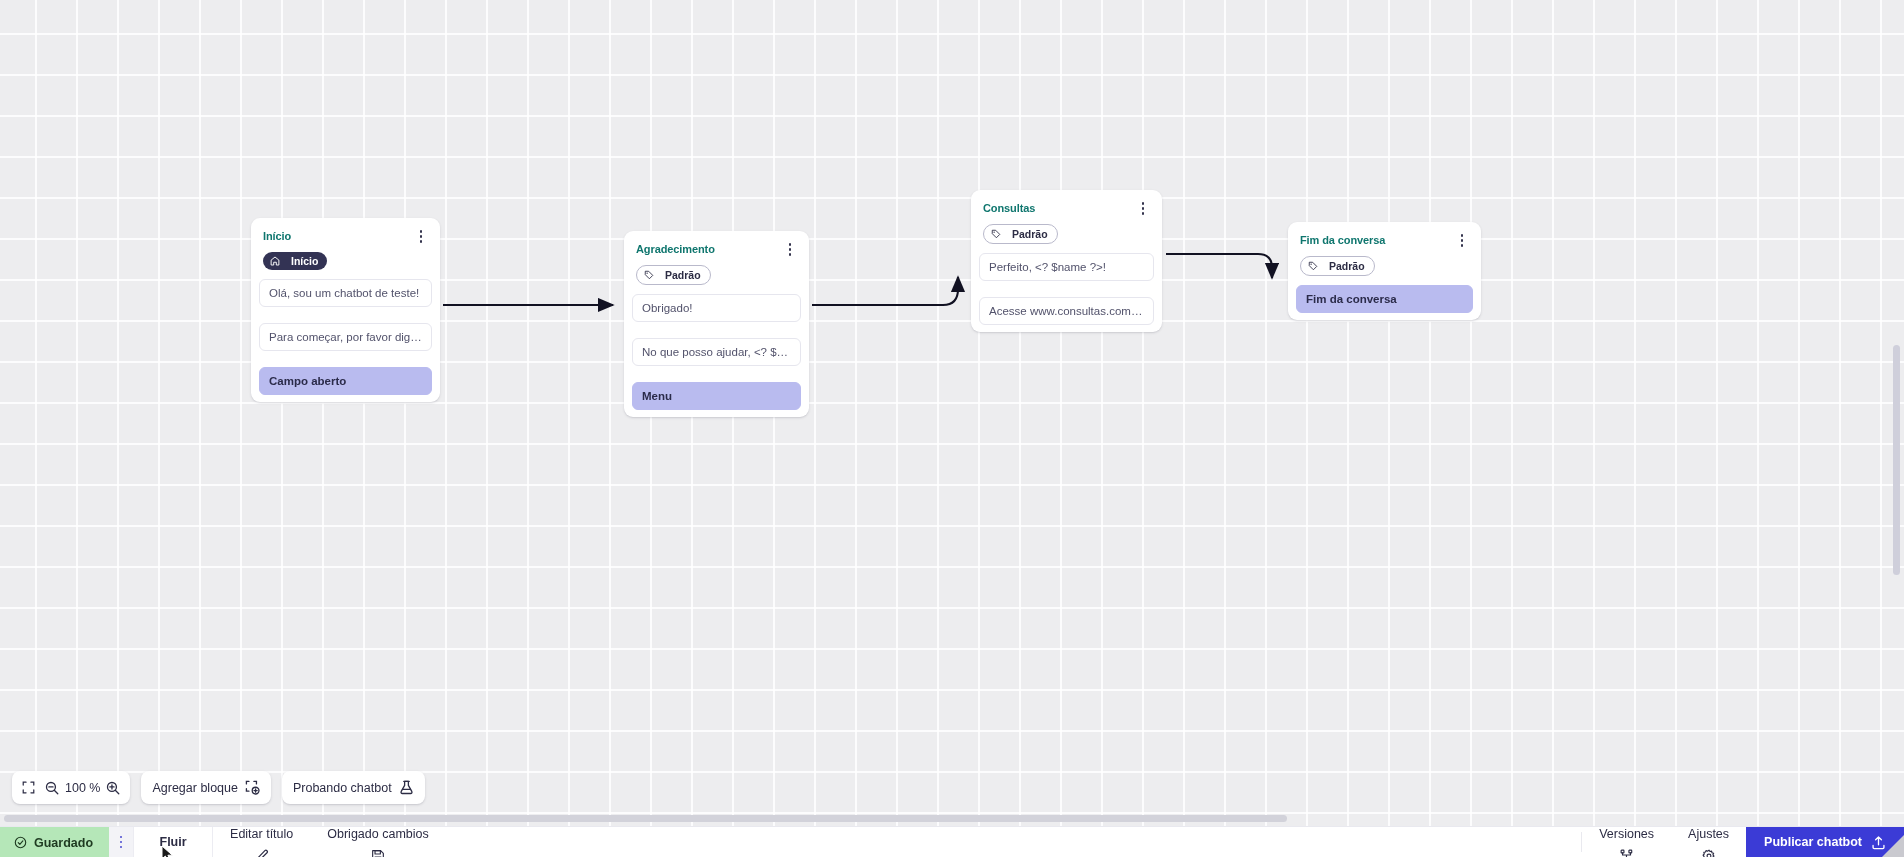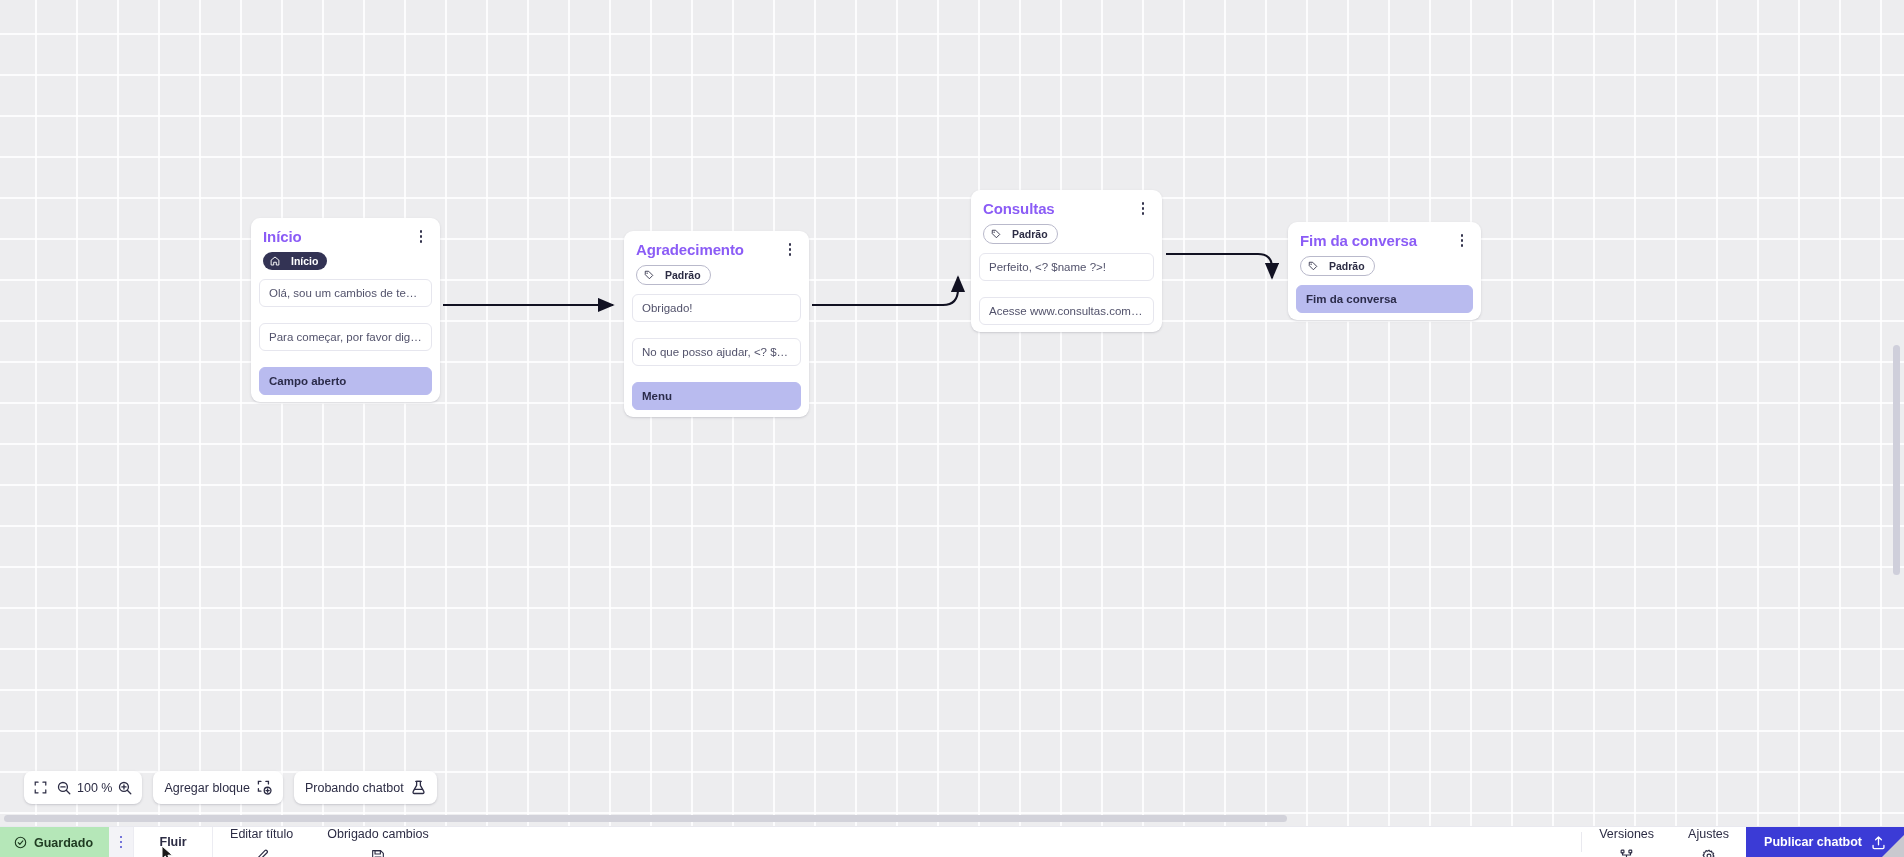--- a/index.html
+++ b/index.html
@@ -33,23 +33,23 @@
     padding-bottom: 7px;
     z-index: 5;
   }
   .node-head {
     display: flex;
     align-items: flex-start;
     justify-content: space-between;
     padding: 11px 12px 0 12px;
   }
   .node-title {
-    font-size: 15px;
+    font-size: 11px;
     font-weight: 700;
-    color: #8b5cf6;
+    color: #0f766e;
     letter-spacing: -0.1px;
     line-height: 15px;
   }
   .kebab {
     width: 14px; height: 17px;
     display: flex; flex-direction: column;
     align-items: center; justify-content: center;
     gap: 2.5px;
     cursor: pointer;
     margin-top: -1px;
@@ -115,21 +115,21 @@
     width: 7px; height: 230px;
     background: #cfcfdb;
     border-radius: 4px;
     z-index: 8;
     cursor: pointer;
   }
 
   
   #toolbar {
     position: absolute;
-    left: 24px; bottom: 53px;
+    left: 12px; bottom: 53px;
     display: flex;
     align-items: center;
     gap: 11px;
     z-index: 20;
   }
   .tool-group {
     background: #ffffff;
     border-radius: 8px;
     box-shadow: 0 1px 3px rgba(20,20,43,0.13), 0 1px 1px rgba(20,20,43,0.05);
     display: flex;
@@ -243,21 +243,21 @@
       <span class="badge start">
         <span class="ic">
           <svg width="10" height="10" viewBox="0 0 16 16">
               <path d="M8 1.6 1.8 6.6v7.8h4.1V10h4.2v4.4h4.1V6.6z" fill="none" stroke="#ffffff" stroke-width="1.5" stroke-linejoin="round"></path>
             </svg>
         </span>
         <span>Início</span>
       </span>
     </div>
     <div class="node-body">
-      <div class="msg text">Olá, sou um cambios de teste!</div>
+      <div class="msg text">Olá, sou um chatbot de teste!</div>
       <div class="msg text">Para começar, por favor digite o ...</div>
       <div class="msg action">Campo aberto</div>
     </div>
   </div>
 
   <div class="node" id="node-agradecimento">
     <div class="node-head">
       <span class="node-title">Agradecimento</span>
       <span class="kebab">
           <i></i>

